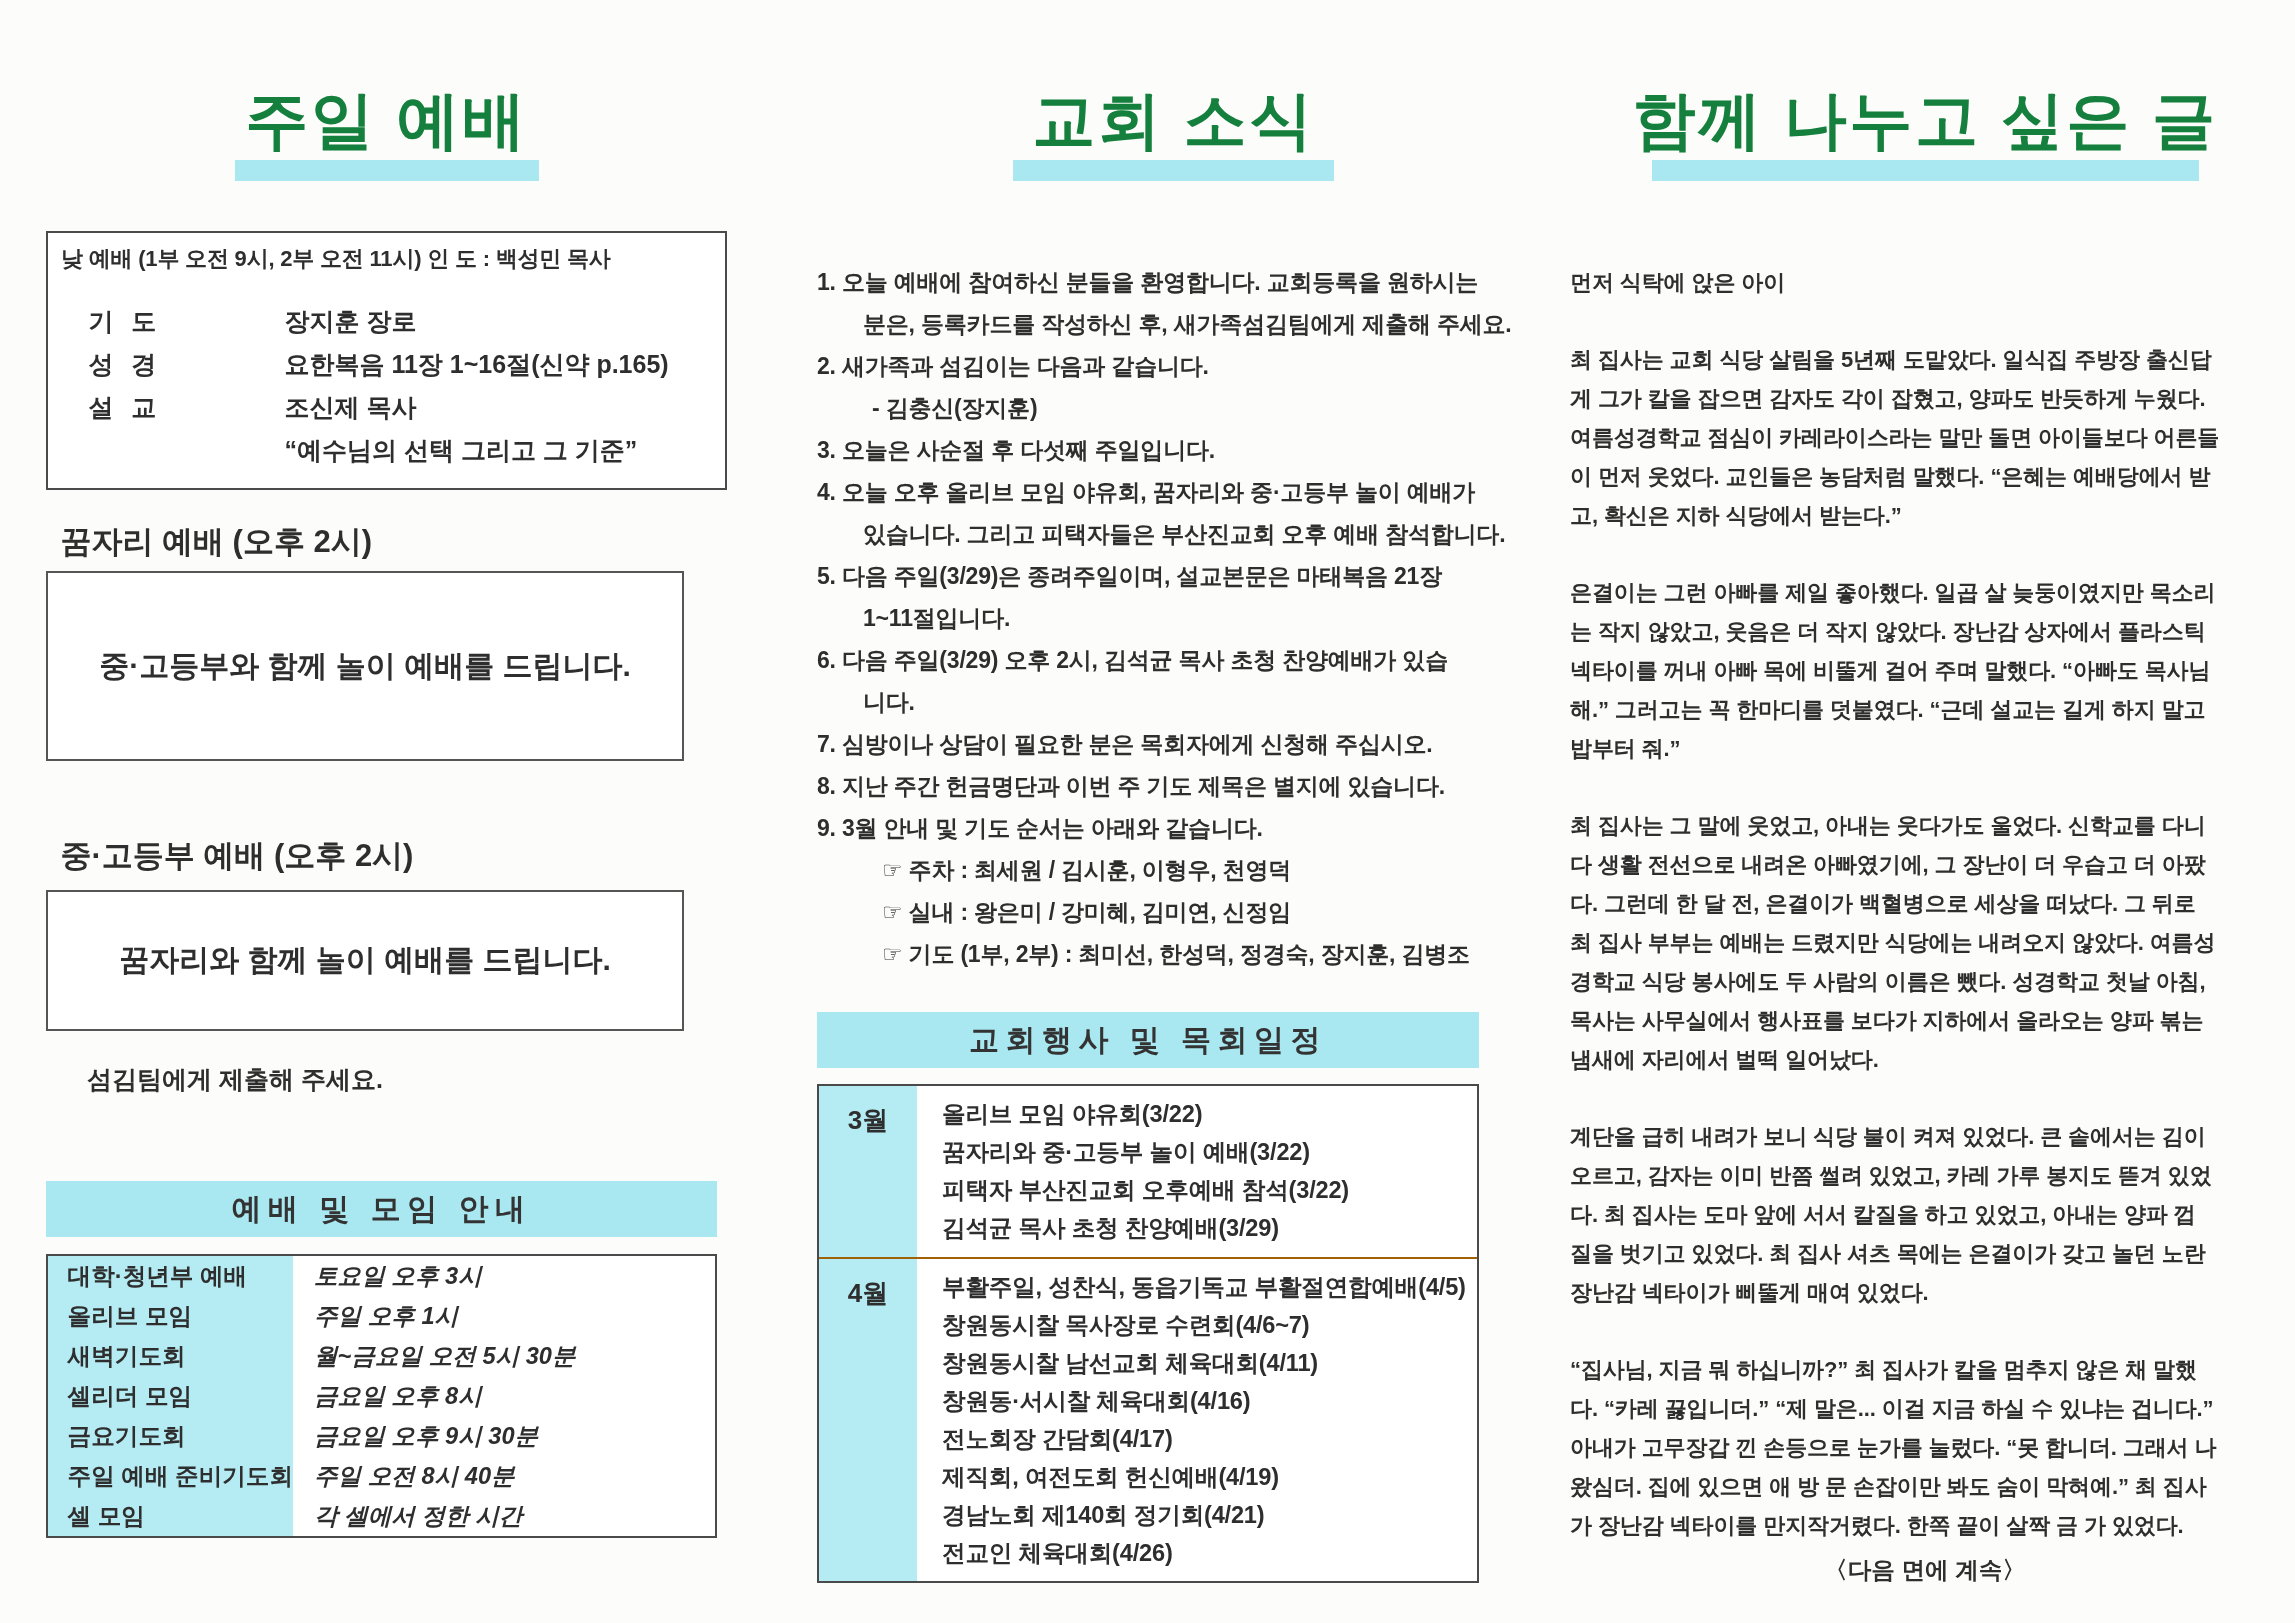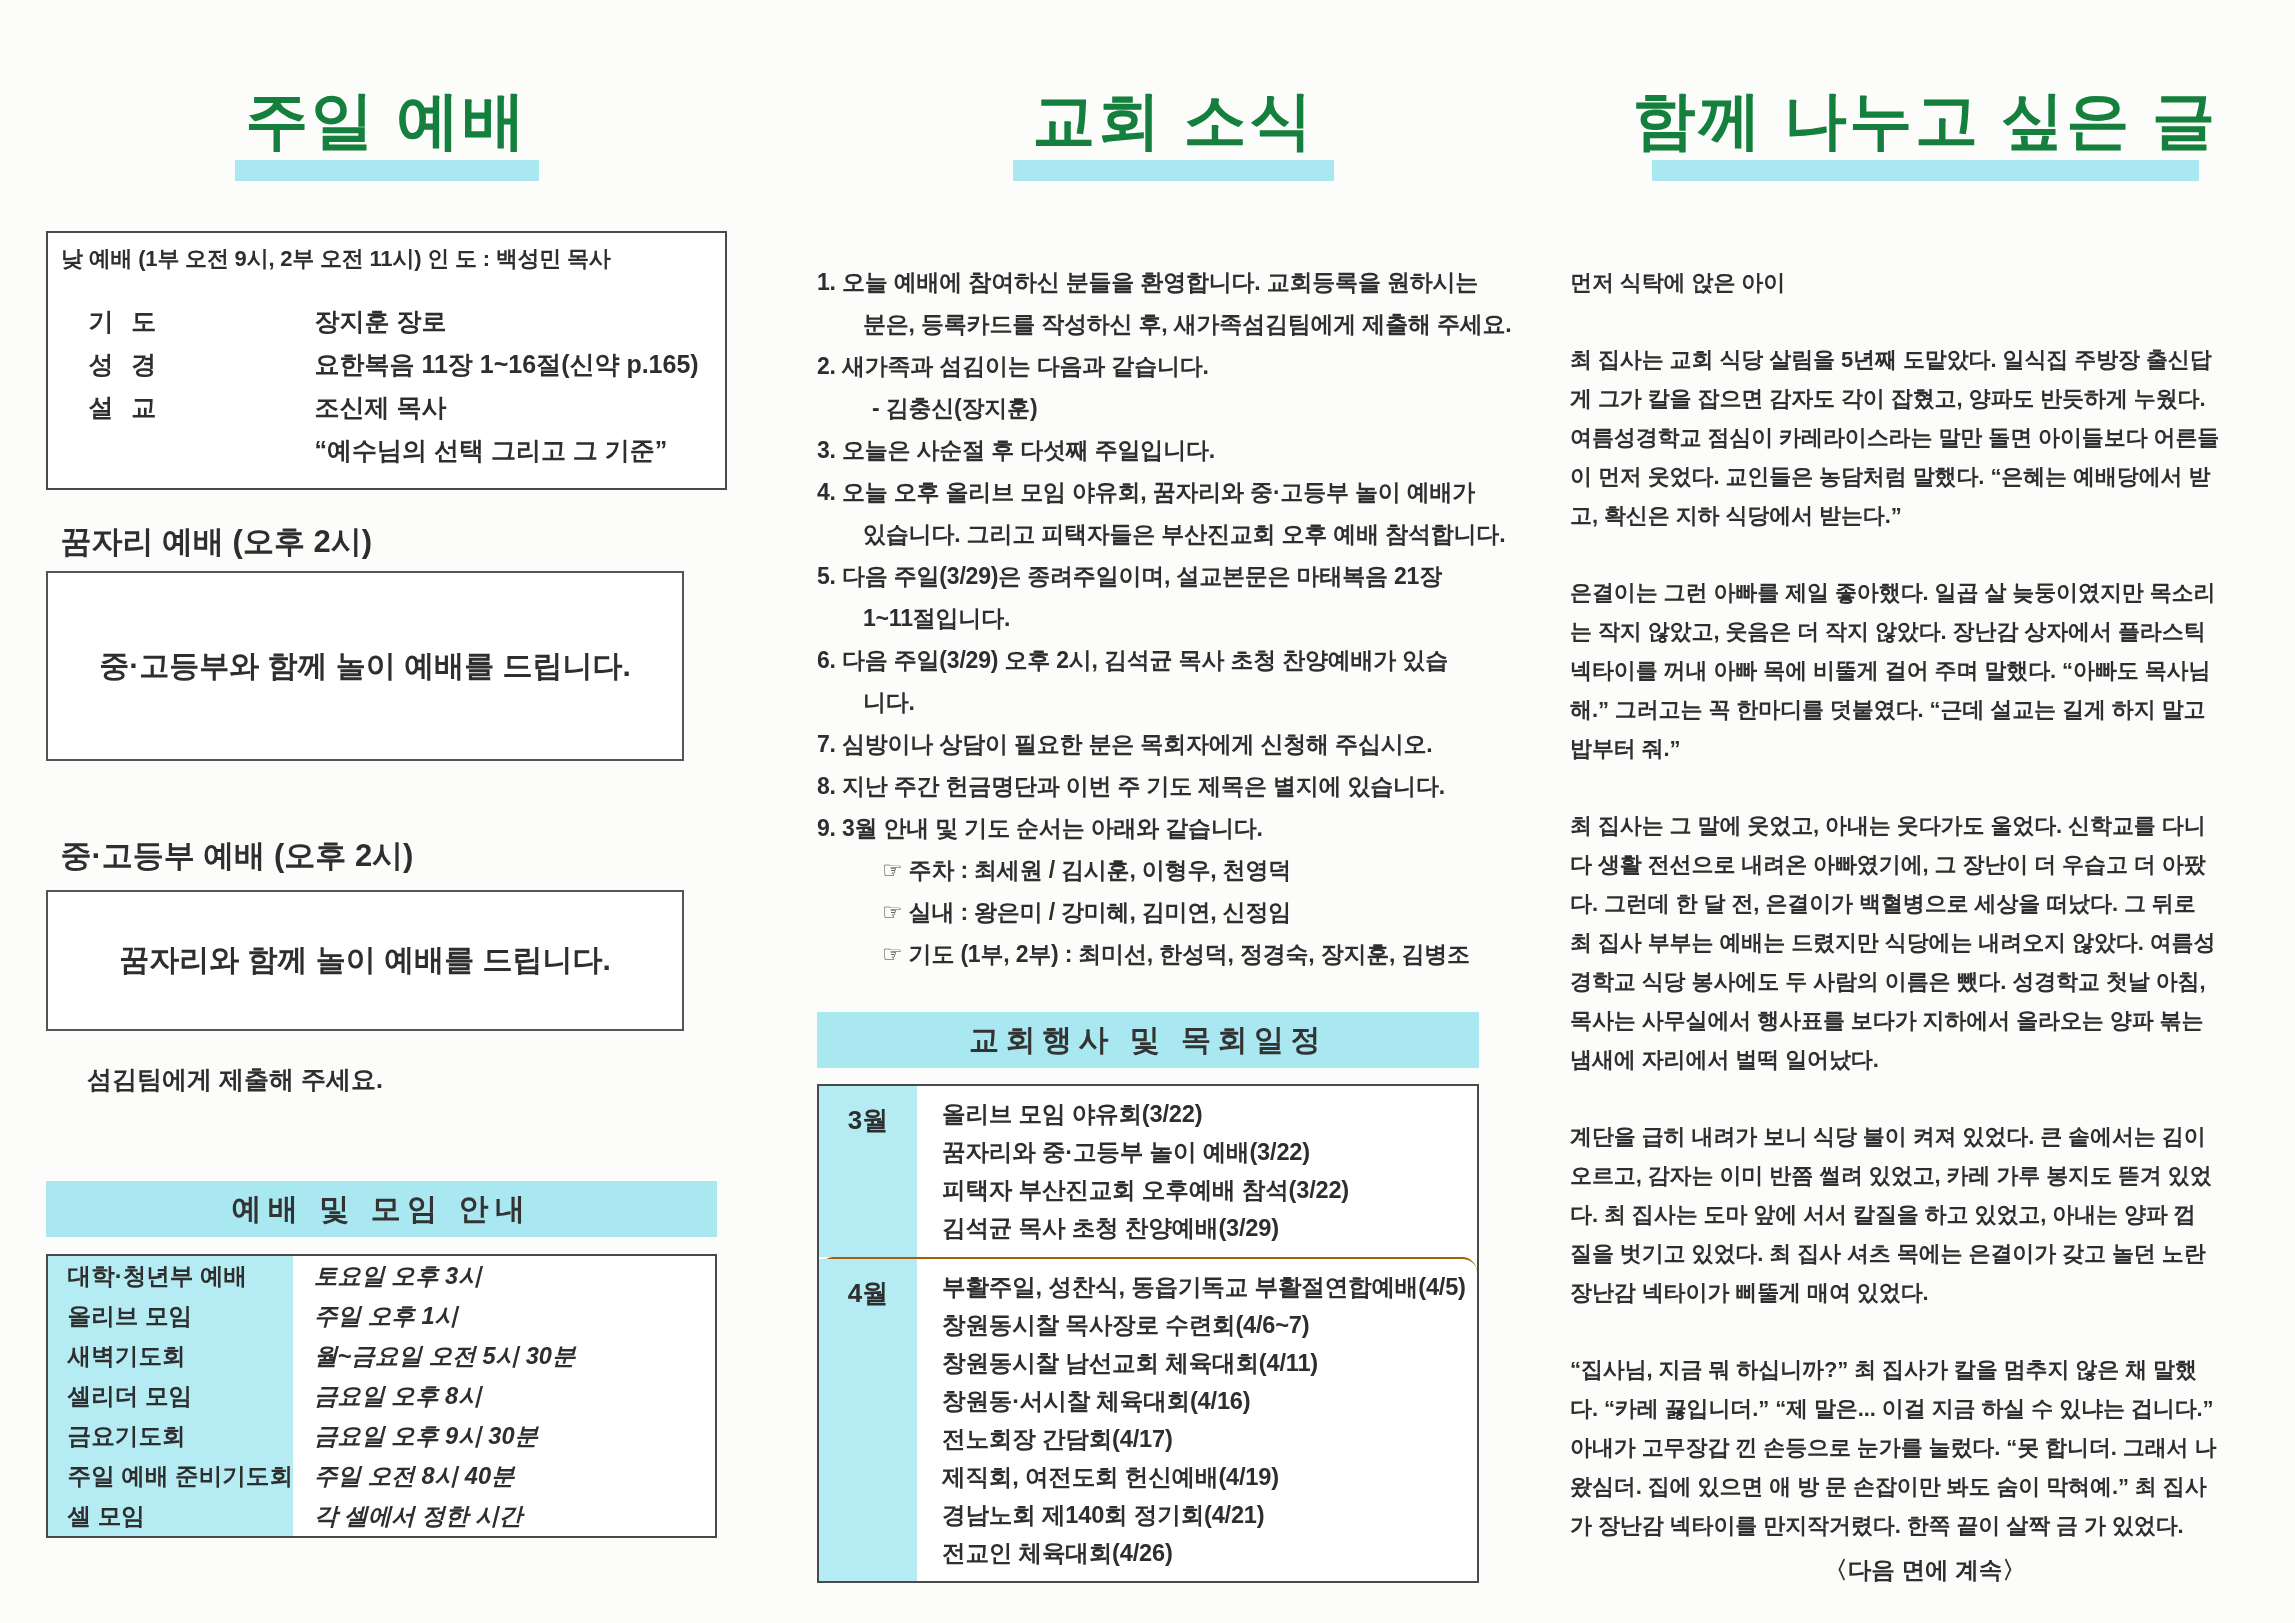--- a/index.html
+++ b/index.html
@@ -25,21 +25,21 @@
   }
   .title-bar{display:block;margin:5.2px auto 0;height:21px;background:#a9e8f1;}
   #col-left  .title-bar{width:304px;}
   #col-mid   .title-bar{width:321px;}
   #col-right .title-bar{width:547px;}
 
   
   .box1{margin-top:50px;border:2.6px solid #4a4a4a;padding:10.5px 13px 15.7px;background:#fff;}
   .box1-heading{font-size:22px;font-weight:700;white-space:nowrap;letter-spacing:-0.2px;}
   .wrows{margin-top:26px;margin-left:27.5px;}
-  .wrow{display:flex;line-height:43px;font-size:25px;font-weight:700;gap:30px;}
+  .wrow{display:flex;line-height:43px;font-size:25px;font-weight:700;}
   .wr-label{width:196px;flex:none;white-space:pre;letter-spacing:1.3px;}
   .wr-value{white-space:nowrap;}
 
   .sec-label{margin-top:37px;margin-left:14.4px;font-size:31px;font-weight:700;line-height:29px;white-space:nowrap;}
   .play-box{
     margin-top:15.7px;border:2px solid #555;width:638px;background:#fff;
     display:flex;align-items:center;justify-content:center;
     font-size:30px;font-weight:700;white-space:nowrap;box-sizing:border-box;
   }
   #dream-box{height:190px;}
@@ -63,21 +63,21 @@
   
   .news-list{margin-top:80px;}
   .news-line{font-size:23px;font-weight:600;line-height:42px;white-space:nowrap;letter-spacing:-0.2px;}
   .news-line.num{padding-left:46px;text-indent:-46px;}
   .news-line.cont{padding-left:46px;}
   .news-line.sub{padding-left:55px;}
   .news-line.pointer{padding-left:65px;}
 
   #mid-cyan-header{margin-top:37px;width:662px;}
   .events-table{margin-top:15.7px;width:662px;border:2.6px solid #4a4a4a;background:#fff;box-sizing:border-box;}
-  .evt-group{display:flex;border-radius:15px;}
+  .evt-group{display:flex;}
   .evt-group + .evt-group{border-top:2px solid #a16207;}
   .evt-month{width:98px;flex:none;background:#b5ebf2;font-size:26px;font-weight:700;text-align:center;padding-top:17px;box-sizing:border-box;}
   .evt-items{padding:9.2px 0 9.2px 25px;}
   .evt-item{font-size:23.6px;font-weight:600;line-height:38px;white-space:nowrap;letter-spacing:-0.2px;}
 
   
   .story{margin-top:0;}
   .para{margin-top:38px;}
   .para.first{margin-top:82px;}
   .story-line{font-size:22px;font-weight:600;line-height:39px;white-space:nowrap;letter-spacing:-0.1px;}

